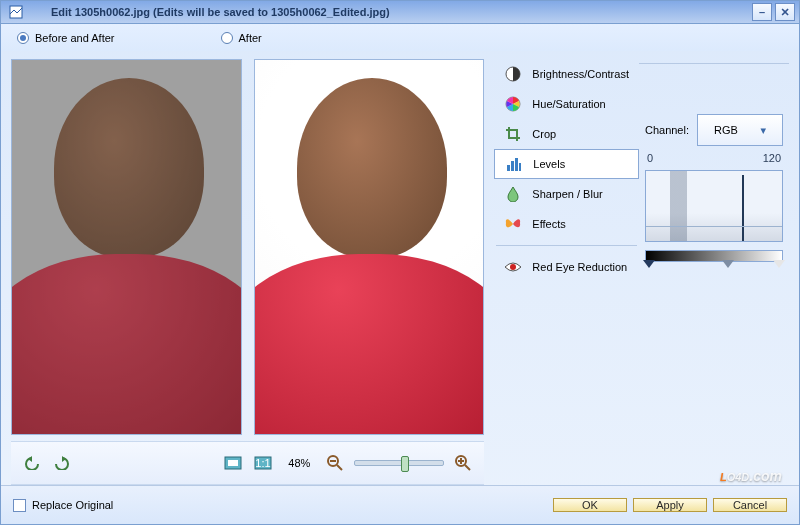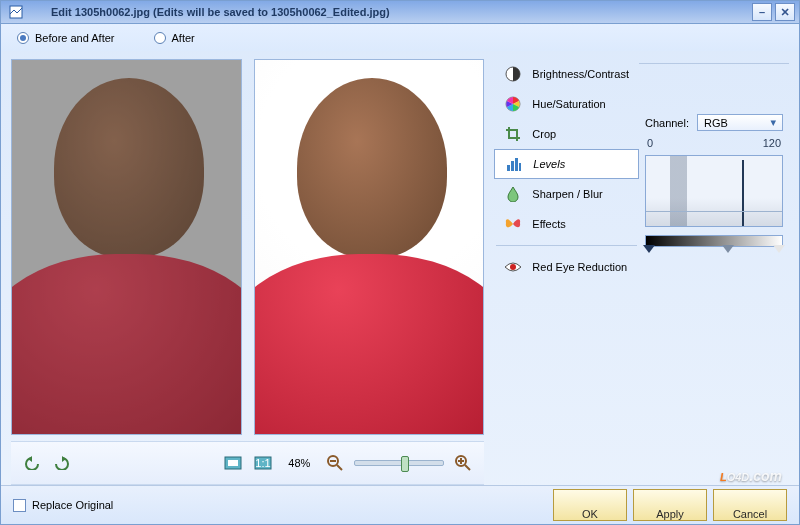--- a/index.html
+++ b/index.html
@@ -11,21 +11,21 @@
 
   .titlebar { height: 24px; background: linear-gradient(to bottom, #82a9e6, #b9cff1);
               display: flex; align-items: center; padding: 0 4px 0 8px; color: #1f3a63;
               font-weight: bold; border-bottom: 1px solid #7a9fd0; }
   .titlebar .title-text { flex: 1; white-space: nowrap; overflow: hidden; padding-left: 22px; }
   .titlebar .winbtn { width: 20px; height: 18px; margin-left: 3px; border: 1px solid #6b8fc7;
                       background: linear-gradient(#f6faff,#d7e6fb); display: flex;
                       align-items: center; justify-content: center; color: #33558f;
                       cursor: pointer; font-weight: bold; font-size: 11px; }
 
-  .viewmode { height: 28px; display: flex; align-items: center; padding: 0 16px; gap: 39px;
+  .viewmode { height: 28px; display: flex; align-items: center; padding: 0 16px; gap: 106px;
               background: linear-gradient(#e4efff,#dceafd); text-align: center; }
   .viewmode label { display: flex; align-items: center; gap: 6px; cursor: pointer; }
   .radio { width: 12px; height: 12px; border-radius: 50%; border: 1px solid #5a80b5;
            background: #fff; display: inline-flex; align-items: center; justify-content: center; }
   .radio.checked::after { content:""; width: 6px; height: 6px; border-radius: 50%; background: #4a7ac1; }
 
   .content { flex: 1; display: flex; padding: 8px 10px 0 10px; gap: 10px; }
 
   .preview-area { width: 560px; display: flex; flex-direction: column; }
   .previews { display: flex; gap: 12px; height: 376px; }
@@ -53,49 +53,49 @@
   .iconbtn { width: 22px; height: 22px; display: inline-flex; align-items: center; justify-content: center;
              cursor: pointer; }
   .zoom-slider { width: 90px; height: 6px; background: #d3deea; border:1px solid #9bb3ce; position:relative; border-radius:2px;}
   .zoom-slider .knob { position:absolute; top:-5px; left:52%; width:8px; height:16px; background:#bfe1c3;
                        border:1px solid #4c8a52; border-radius:2px; }
 
   .sidepanel { flex:1; display:flex; }
   .tool-list { display:flex; flex-direction:column; }
   .tool-item { height: 30px; display:flex; align-items:center; gap:10px; padding:0 10px;
                cursor:pointer; }
-  .tool-item.selected { background:#fff; border:1px solid #8aa9d6;font-style:italic; }
+  .tool-item.selected { background:#fff; border:1px solid #8aa9d6; }
   .tool-item .icon { width:18px; height:18px; display:inline-flex; align-items:center; justify-content:center; }
   .tool-sep { height:1px; background:#b6c9e4; margin:6px 2px; }
 
   .levels-box { margin-top:4px; border-top:1px solid #b6c9e4; padding:10px 6px 0 6px;
                 display:flex; flex-direction:column; gap:6px; }
   .channel-row { display:flex; align-items:center; justify-content:flex-end; gap:8px;margin-top:40px; }
-  .dropdown { width: 86px; height:17px; border:1px solid #8aa9d6; background:linear-gradient(#fff,#e8f0fd);
-              display:flex; align-items:center; padding:0 6px; justify-content:space-between; cursor:pointer;}
+  .dropdown { width: 86px; height:32px; border:1px solid #8aa9d6; background:linear-gradient(#fff,#e8f0fd);
+              display:flex; align-items:center; padding:0 16px; justify-content:space-between; cursor:pointer;}
   .scale { display:flex; justify-content:space-between; padding:0 2px; color:#2b3d58;}
   .histogram { height:72px; border:1px solid #8aa9d6; background:#eef3fb; position:relative; overflow:hidden;}
   .histogram .bars { position:absolute; inset:0;
     background:
       linear-gradient(to right, transparent 0 18%, rgba(30,50,80,.25) 18% 30%, transparent 30% 100%),
       linear-gradient(to top, rgba(20,40,70,.12), transparent 40%); }
   .histogram .spike { position:absolute; right:28%; bottom:0; width:2px; height:95%; background:#223856; }
   .histogram .baseline { position:absolute; left:0; right:0; bottom:14px; height:1px; background:#9db3cf;}
   .grad { height:12px; border:1px solid #8aa9d6; margin-top:2px;
           background: linear-gradient(to right, #000, #fff); position:relative;}
   .handle { position:absolute; top:9px; width:0; height:0; border-left:6px solid transparent;
             border-right:6px solid transparent; border-top:8px solid #243a5e; transform:translateX(-50%);}
   .handle.black{ left:2%; } .handle.mid{ left:60%; border-top-color:#7d8da3;} .handle.white{ left:98%; border-top-color:#e6e6e6; }
 
   .footer { height: 40px; display:flex; align-items:center; padding:0 12px; gap:24px;
             border-top:1px solid #b6c9e4; background:linear-gradient(#e8f0fd,#d9e7fb); position:relative;}
   .footer .chk { width:13px; height:13px; border:1px solid #6c8ec2; background:#fff; display:inline-block; }
   .footer .right { margin-left:auto; display:flex; gap:6px; }
-  .btn { min-width:74px; height:32px; border:1px solid #b79b3e;
-         background:linear-gradient(#fffbe6,#f3e4a2); display:flex; align-items:flex-end;
+  .btn { min-width:74px; height:14px; border:1px solid #b79b3e;
+         background:linear-gradient(#fffbe6,#f3e4a2); display:flex; align-items:flex-start;
          justify-content:center; cursor:pointer; font-size:11px; color:#2a2a2a; }
 
   .watermark { position:absolute; right:18px; bottom:38px; font: italic bold 22px Georgia, serif;
                color: rgba(255,255,255,.85); text-shadow: 0 1px 2px rgba(0,0,0,.35); pointer-events:none;}
   .watermark .dot{ color:#f47b20;}
 
   svg { display:block; }
 </style>
 </head>
 <body>

